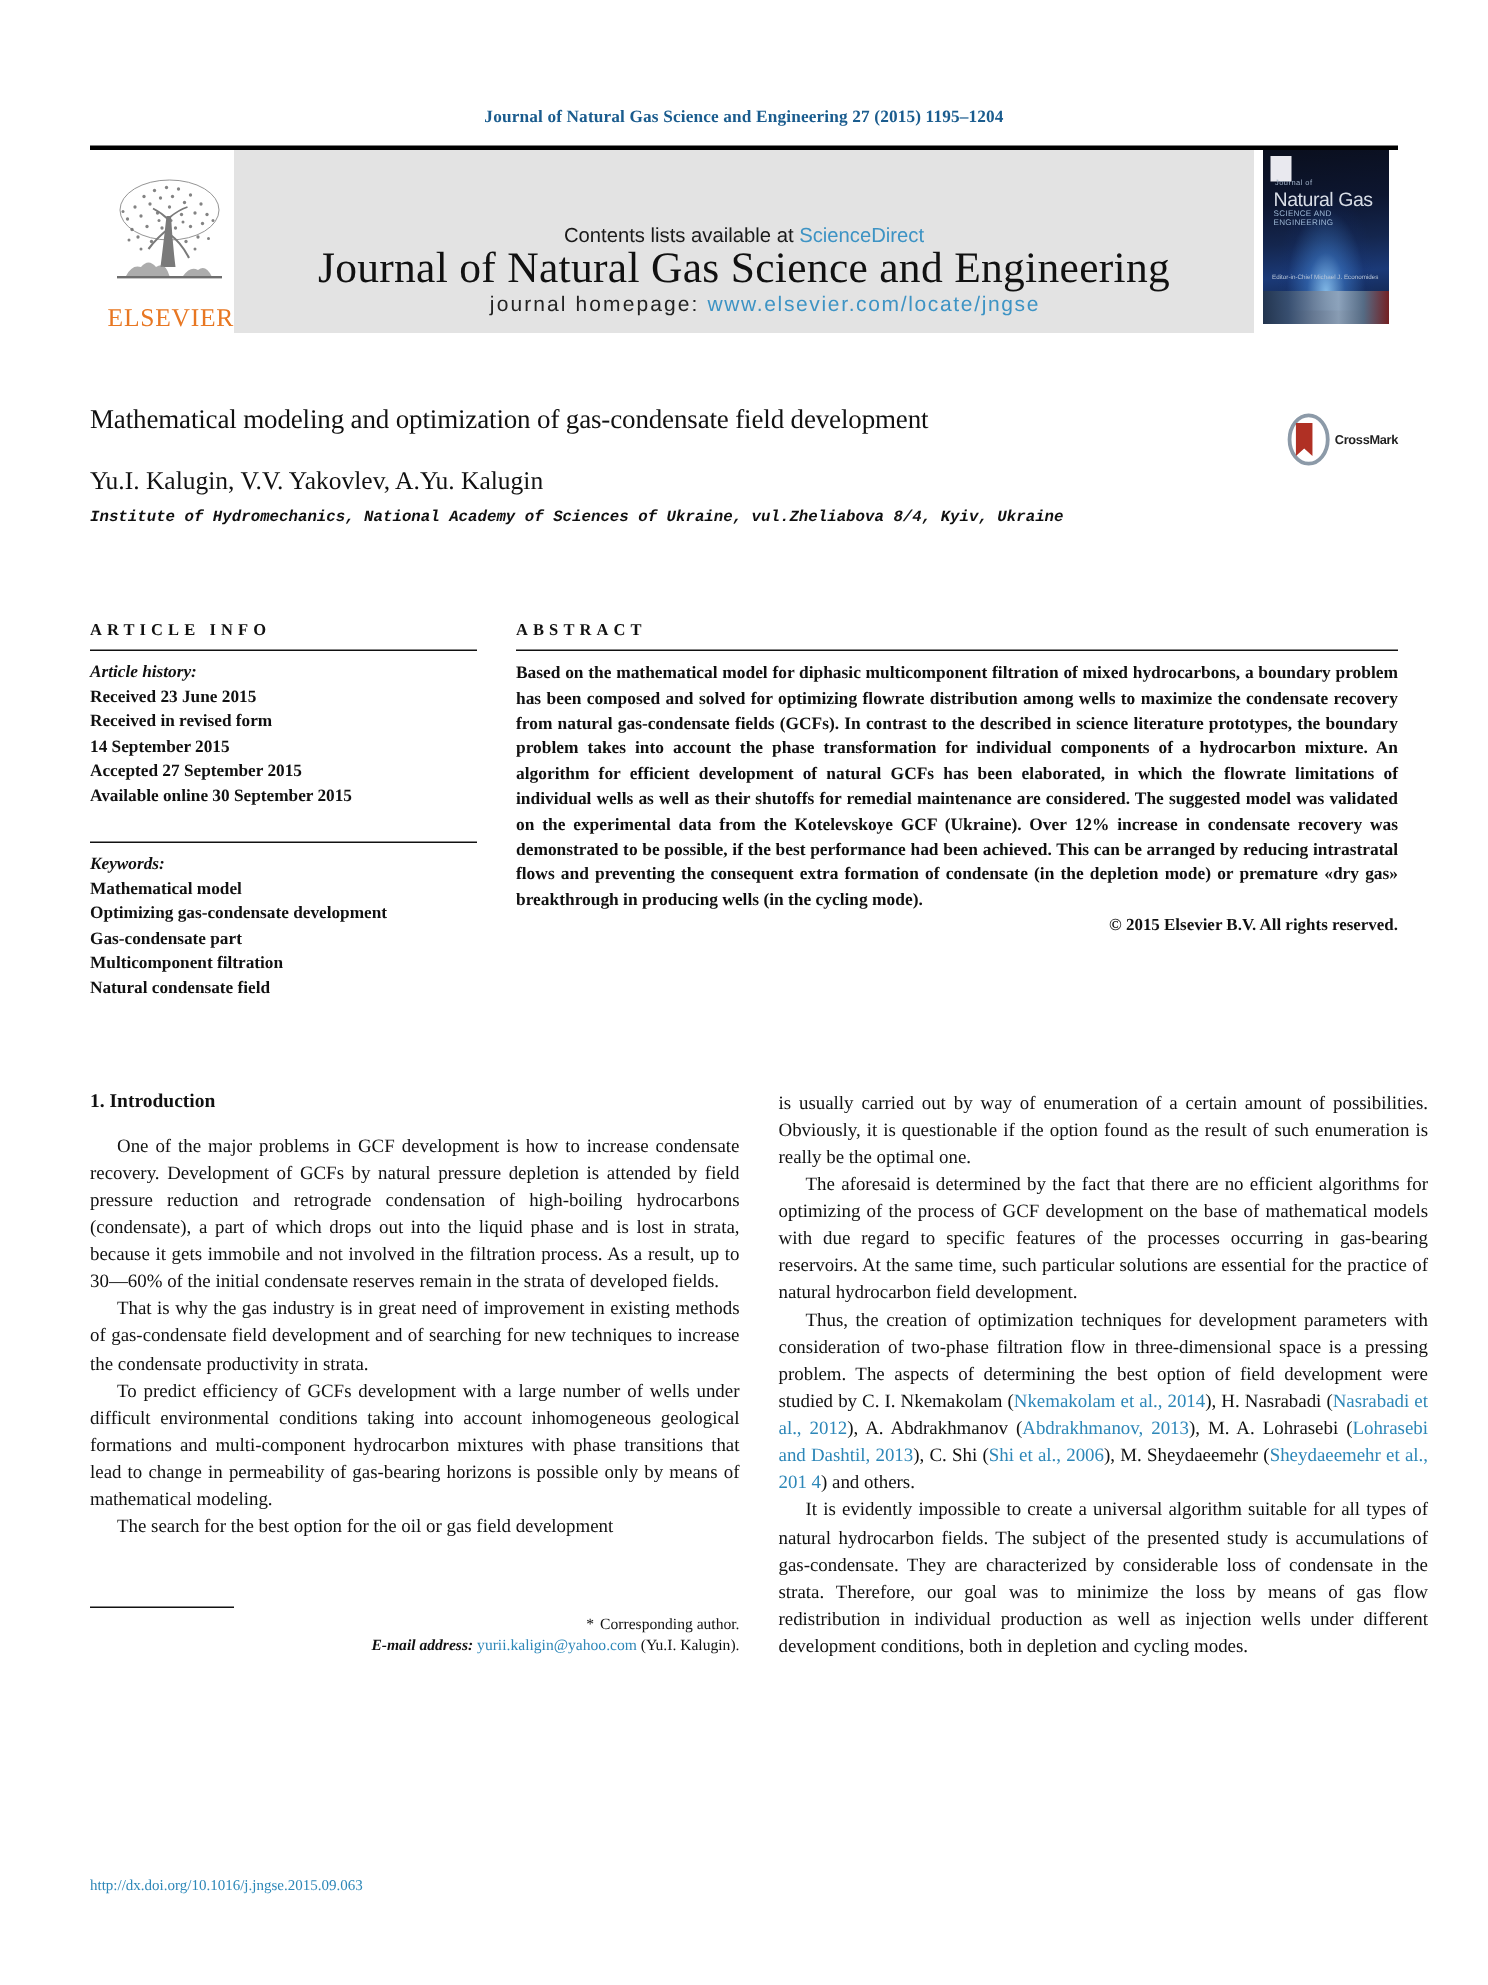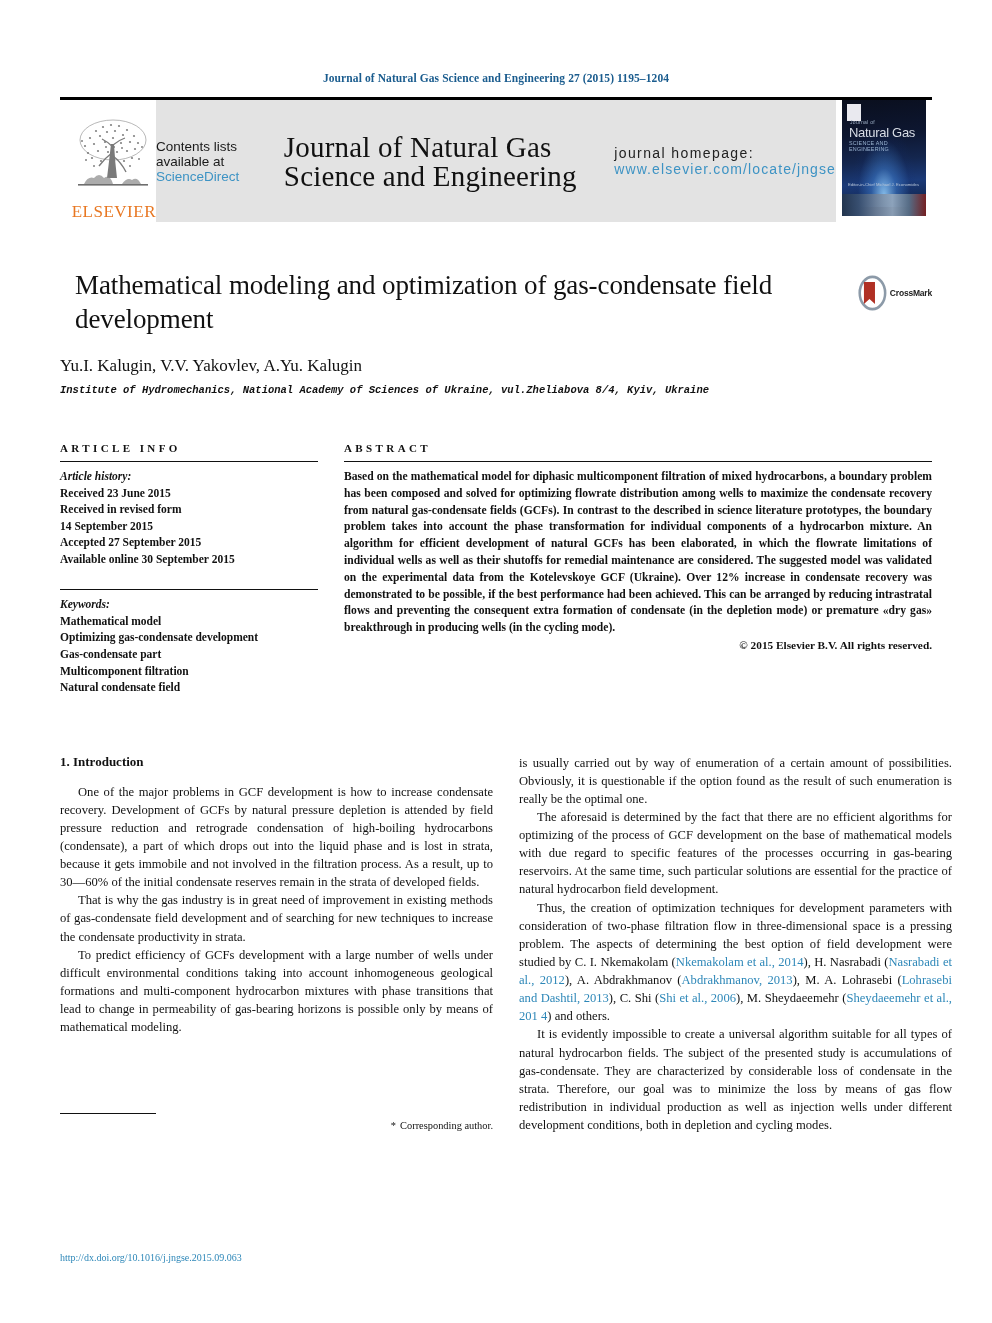--- a/index.html
+++ b/index.html
@@ -57,21 +57,21 @@
     font-size: 17px;
     letter-spacing: 0.5px;
     color: #E87722;
     line-height: 1;
     margin-top: 1px;
   }
   .masthead-center {
     flex: 1 1 auto;
     background: #e3e3e3;
     display: flex;
-    flex-direction: row;
+    flex-direction: column;
     justify-content: flex-end;
     align-items: center;
     padding: 12px 0 12px 0;
   }
   .contents-line {
     font-family: "Liberation Sans", sans-serif;
     font-size: 13.5px;
     color: #1a1a1a;
   }
   .sd-link { color: #3d93c4; }
@@ -146,25 +146,25 @@
   }
 
   
   .title-area {
     margin-top: 46px;
     position: relative;
     min-height: 100px;
   }
   .article-title {
     font-family: "Liberation Serif", serif;
-    font-size: 27px;
+    font-size: 18px;
     line-height: 1.26;
     font-weight: normal;
     color: #111;
-    margin: 15px;
+    margin: 0;
     width: 700px;
     letter-spacing: -0.1px;
   }
   .authors {
     font-family: "Liberation Serif", serif;
     font-size: 17px;
     margin-top: 20px;
     color: #111;
   }
   .affiliation {
@@ -445,24 +445,26 @@
     </div>
   </div>
 
   <div class="body-cols">
 
     <div class="bcol">
       <h2 class="sect-title">1. Introduction</h2>
       <p class="bp">One of the major problems in GCF development is how to increase condensate recovery. Development of GCFs by natural pressure depletion is attended by field pressure reduction and retrograde condensation of high-boiling hydrocarbons (condensate), a part of which drops out into the liquid phase and is lost in strata, because it gets immobile and not involved in the filtration process. As a result, up to 30—60% of the initial condensate reserves remain in the strata of developed fields.</p>
       <p class="bp">That is why the gas industry is in great need of improvement in existing methods of gas-condensate field development and of searching for new techniques to increase the condensate productivity in strata.</p>
       <p class="bp">To predict efficiency of GCFs development with a large number of wells under difficult environmental conditions taking into account inhomogeneous geological formations and multi-component hydrocarbon mixtures with phase transitions that lead to change in permeability of gas-bearing horizons is possible only by means of mathematical modeling.</p>
+      <p class="bp">The search for the best option for the oil or gas field development</p>
 
       <div class="footnote">
         <div class="fn-rule"></div>
         <div class="fn-line"><span class="fn-star">*</span><span>Corresponding author.</span></div>
+        <div class="fn-line"><span class="ital">E-mail address:</span> <span class="fn-mail">yurii.kaligin@yahoo.com</span> <span>(Yu.I. Kalugin).</span></div>
       </div>
     </div>
 
     <div class="bcol">
       <p class="bp cont">is usually carried out by way of enumeration of a certain amount of possibilities. Obviously, it is questionable if the option found as the result of such enumeration is really be the optimal one.</p>
       <p class="bp">The aforesaid is determined by the fact that there are no efficient algorithms for optimizing of the process of GCF development on the base of mathematical models with due regard to specific features of the processes occurring in gas-bearing reservoirs. At the same time, such particular solutions are essential for the practice of natural hydrocarbon field development.</p>
       <p class="bp"><span>Thus, the creation of optimization techniques for development parameters with consideration of two-phase filtration flow in three-dimensional space is a pressing problem. The aspects of determining the best option of field development were studied by C. I. Nkemakolam (</span><span class="cite">Nkemakolam et al., 2014</span><span>), H. Nasrabadi (</span><span class="cite">Nasrabadi et al., 2012</span><span>), A. Abdrakhmanov (</span><span class="cite">Abdrakhmanov, 2013</span><span>), M. A. Lohrasebi (</span><span class="cite">Lohrasebi and Dashtil, 2013</span><span>), C. Shi (</span><span class="cite">Shi et al., 2006</span><span>), M. Sheydaeemehr (</span><span class="cite">Sheydaeemehr et al., 201 4</span><span>) and others.</span></p>
       <p class="bp">It is evidently impossible to create a universal algorithm suitable for all types of natural hydrocarbon fields. The subject of the presented study is accumulations of gas-condensate. They are characterized by considerable loss of condensate in the strata. Therefore, our goal was to minimize the loss by means of gas flow redistribution in individual production as well as injection wells under different development conditions, both in depletion and cycling modes.</p>
     </div>
   </div>

